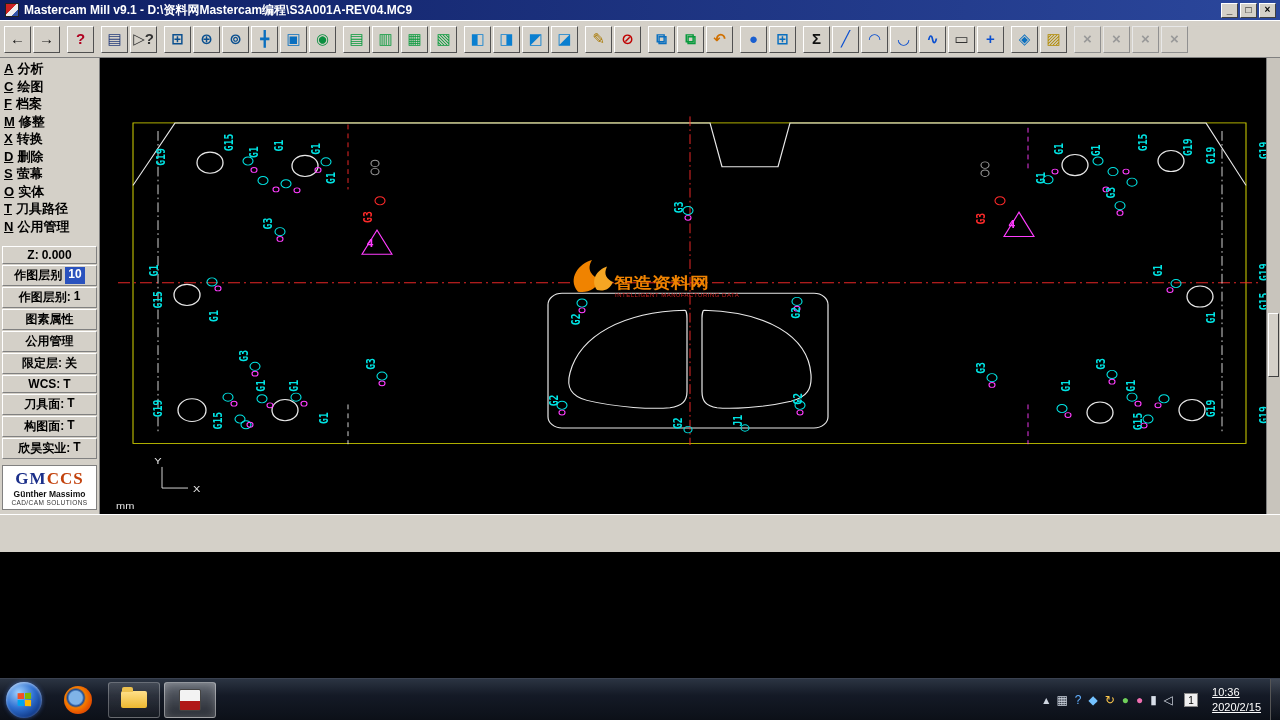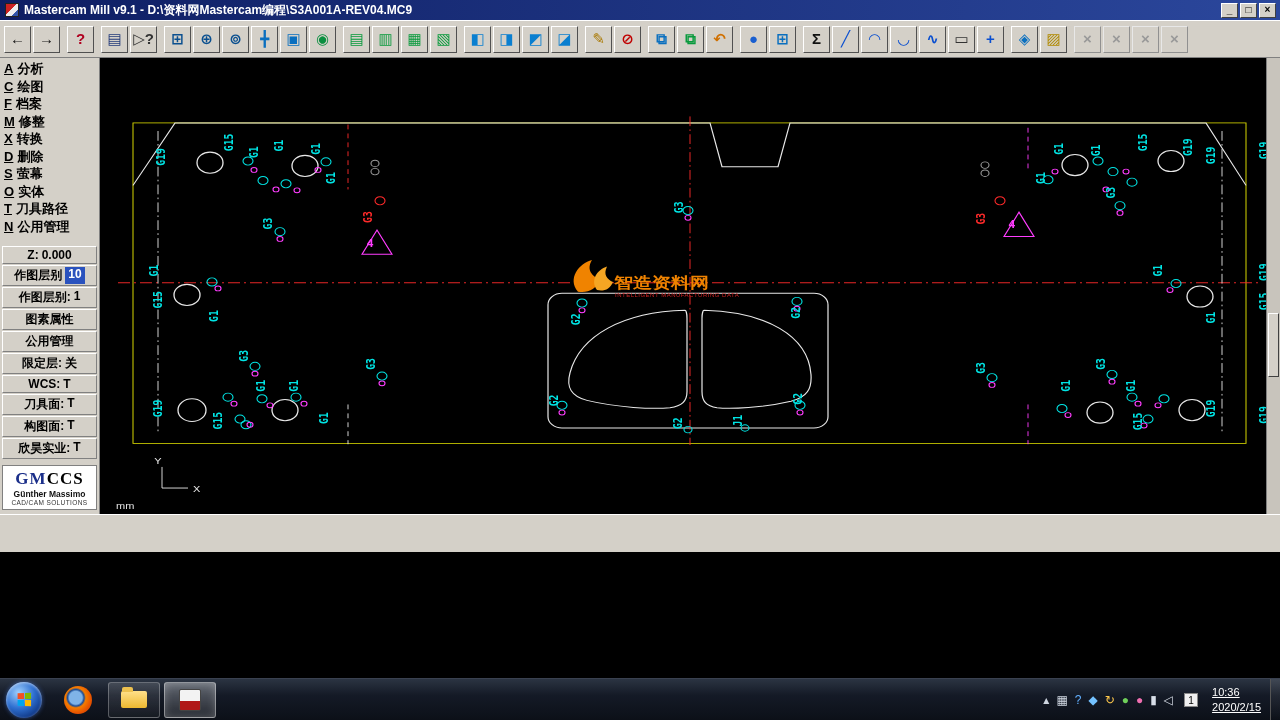--- a/index.html
+++ b/index.html
@@ -38,21 +38,21 @@
   .navbtns { margin-top:13px; }
   .nbtn, .srow { display:flex; justify-content:center; gap:3px; font-size:12px; font-weight:bold;
     color:#000; border:1px solid; border-color:#fff #808080 #808080 #fff;
     margin:1px 2px; padding:1px 2px; background:#d4d0c8; white-space:nowrap; }
   .statuslist { margin-top:10px; }
   .srow .hl { background:#2a52be; color:#fff; padding:0 3px; }
   .logo { margin:auto 2px 2px 2px; background:#fff; border:1px solid #808080;
     text-align:center; padding:4px 0 3px; }
   .logo-brand { font-size:17px; font-weight:bold; letter-spacing:1px;
     font-family:"Liberation Serif","DejaVu Serif",serif; color:#1b2f8a; line-height:1; }
-  .logo-brand .red { color:#000000; }
+  .logo-brand .red { color:#c2410c; }
   .logo-sub { font-size:8.5px; font-weight:bold; color:#111; margin-top:2px; }
   .logo-cap { font-size:6.5px; color:#333; letter-spacing:.4px; }
   
   .canvas { flex:1 1 auto; background:#000; position:relative; overflow:hidden; }
   .canvas svg { display:block; width:100%; height:100%; }
   
   .scrollbar { width:14px; background:#c8c4bc; border-left:1px solid #808080;
     position:relative; flex:0 0 auto; }
   .thumb { position:absolute; left:1px; right:1px; top:56%; height:14%;
     background:#d4d0c8; border:1px solid; border-color:#fff #404040 #404040 #fff; }

